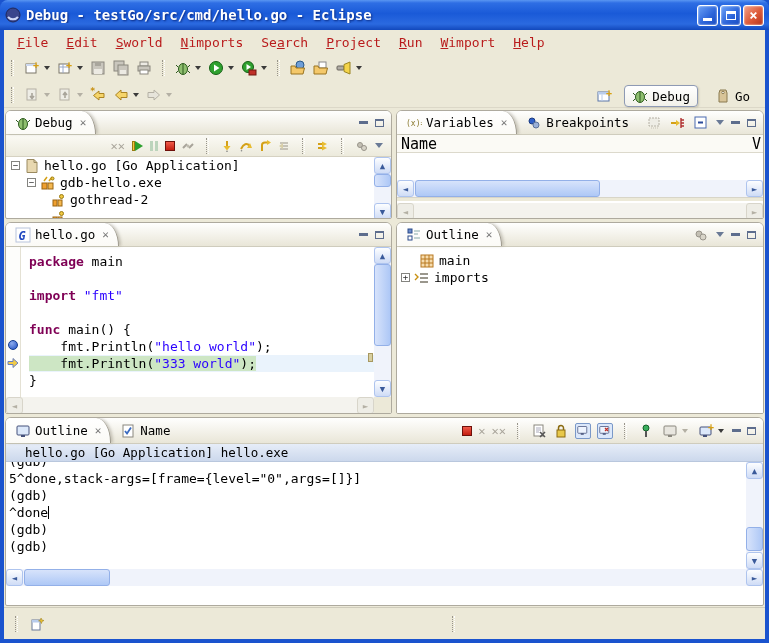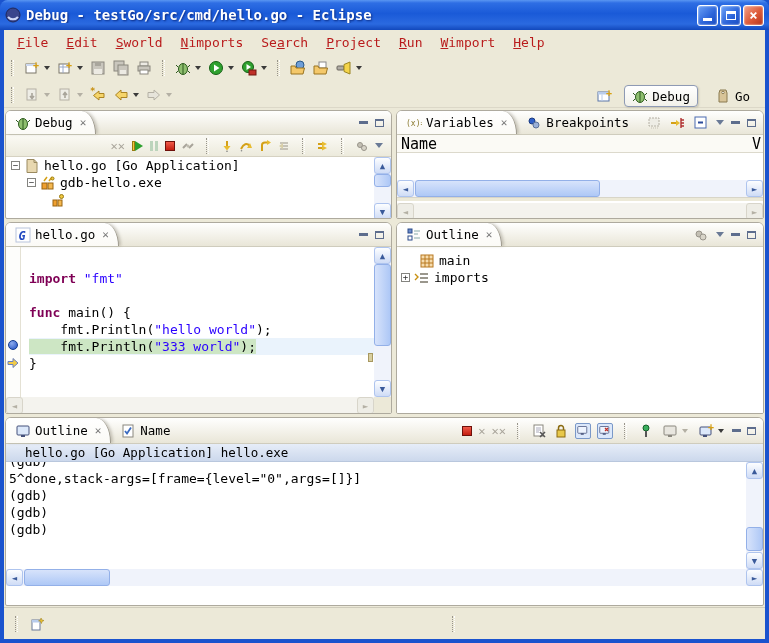--- a/index.html
+++ b/index.html
@@ -415,20 +415,30 @@
         <span>gdb-hello.exe</span>
       </div>
       <div class="trow2" style="padding-left:44px">
         <span class="i16">
             <svg viewBox="0 0 16 16">
               <rect x="3" y="8" width="4" height="6" fill="#f0a030" stroke="#9a6410"></rect>
               <rect x="8" y="8" width="4" height="6" fill="#f4b850" stroke="#9a6410"></rect>
               <circle cx="11.5" cy="4.5" r="2" fill="#f0c840" stroke="#9a7a10"></circle>
             </svg>
           </span>
+        <span>gothread-2</span>
+      </div>
+      <div class="trow2" style="padding-left:44px">
+        <span class="i16">
+            <svg viewBox="0 0 16 16">
+              <rect x="3" y="8" width="4" height="6" fill="#f0a030" stroke="#9a6410"></rect>
+              <rect x="8" y="8" width="4" height="6" fill="#f4b850" stroke="#9a6410"></rect>
+              <circle cx="11.5" cy="4.5" r="2" fill="#f0c840" stroke="#9a7a10"></circle>
+            </svg>
+          </span>
       </div>
       <div class="sb-v" style="right:0;top:0;bottom:0">
         <span class="sb-btn" style="top:0">▲</span>
         <span class="sb-thumb" style="left:0;right:0;top:17px;height:13px"></span>
         <span class="sb-btn" style="bottom:0">▼</span>
       </div>
     </div>
   </div>
 
   <div class="view" style="left:392px;top:80px;width:368px;height:109px">
@@ -515,20 +525,21 @@
     <div style="position:relative;height:167px">
       <div class="ruler">
         <span class="bp" style="position:absolute;left:2px;top:93px"></span>
         <span style="position:absolute;left:1px;top:110px" class="i12">
             <svg viewBox="0 0 12 12">
               <path d="M1 4.5 H6 V1.5 L11 6 L6 10.5 V7.5 H1 Z" fill="#f2cc48" stroke="#6a80c0"></path>
             </svg>
           </span>
       </div>
       <div style="position:absolute;left:16px;right:17px;top:0;bottom:17px;overflow:hidden;padding:6px 0 0 7px">
+        <div class="cl"><span class="kw">package</span><span> main</span></div>
         <div class="cl"></div>
         <div class="cl"><span class="kw">import</span><span> </span><span class="str">"fmt"</span></div>
         <div class="cl"></div>
         <div class="cl"><span class="kw">func</span><span> main() {</span></div>
         <div class="cl"><span>    fmt.Println(</span><span class="str">"hello world"</span><span>);</span></div>
         <div class="cl curline"><span class="hl"><span>    fmt.Println(</span><span class="str">"333 world"</span><span>);</span></span></div>
         <div class="cl"><span>}</span></div>
       </div>
       <span style="position:absolute;right:18px;top:106px;width:5px;height:9px;background:#d8cfa0;border:1px solid #a89860"></span>
       <div class="sb-v" style="right:0;top:0;bottom:17px">
@@ -673,20 +684,21 @@
         <span class="g-vmin"></span>
         <span class="g-vmax"></span>
       </div>
     </div>
     <div class="cstrip"><span>hello.go [Go Application] hello.exe</span></div>
     <div style="position:relative;height:107px;overflow:hidden">
       <div style="position:absolute;left:3px;top:-9px;right:20px">
         <div class="cl"><span>(gdb)</span></div>
         <div class="cl"><span>5^done,stack-args=[frame={level="0",args=[]}]</span></div>
         <div class="cl"><span>(gdb) </span></div>
+        <div class="cl"><span>^done</span><span class="caret"></span></div>
         <div class="cl"><span>(gdb) </span></div>
         <div class="cl"><span>(gdb) </span></div>
       </div>
       <div class="sb-v" style="right:0;top:0;bottom:0">
         <span class="sb-btn" style="top:0">▲</span>
         <span class="sb-thumb" style="left:0;right:0;bottom:18px;height:24px"></span>
         <span class="sb-btn" style="bottom:0">▼</span>
       </div>
     </div>
     <div class="sb-h" style="position:relative">

